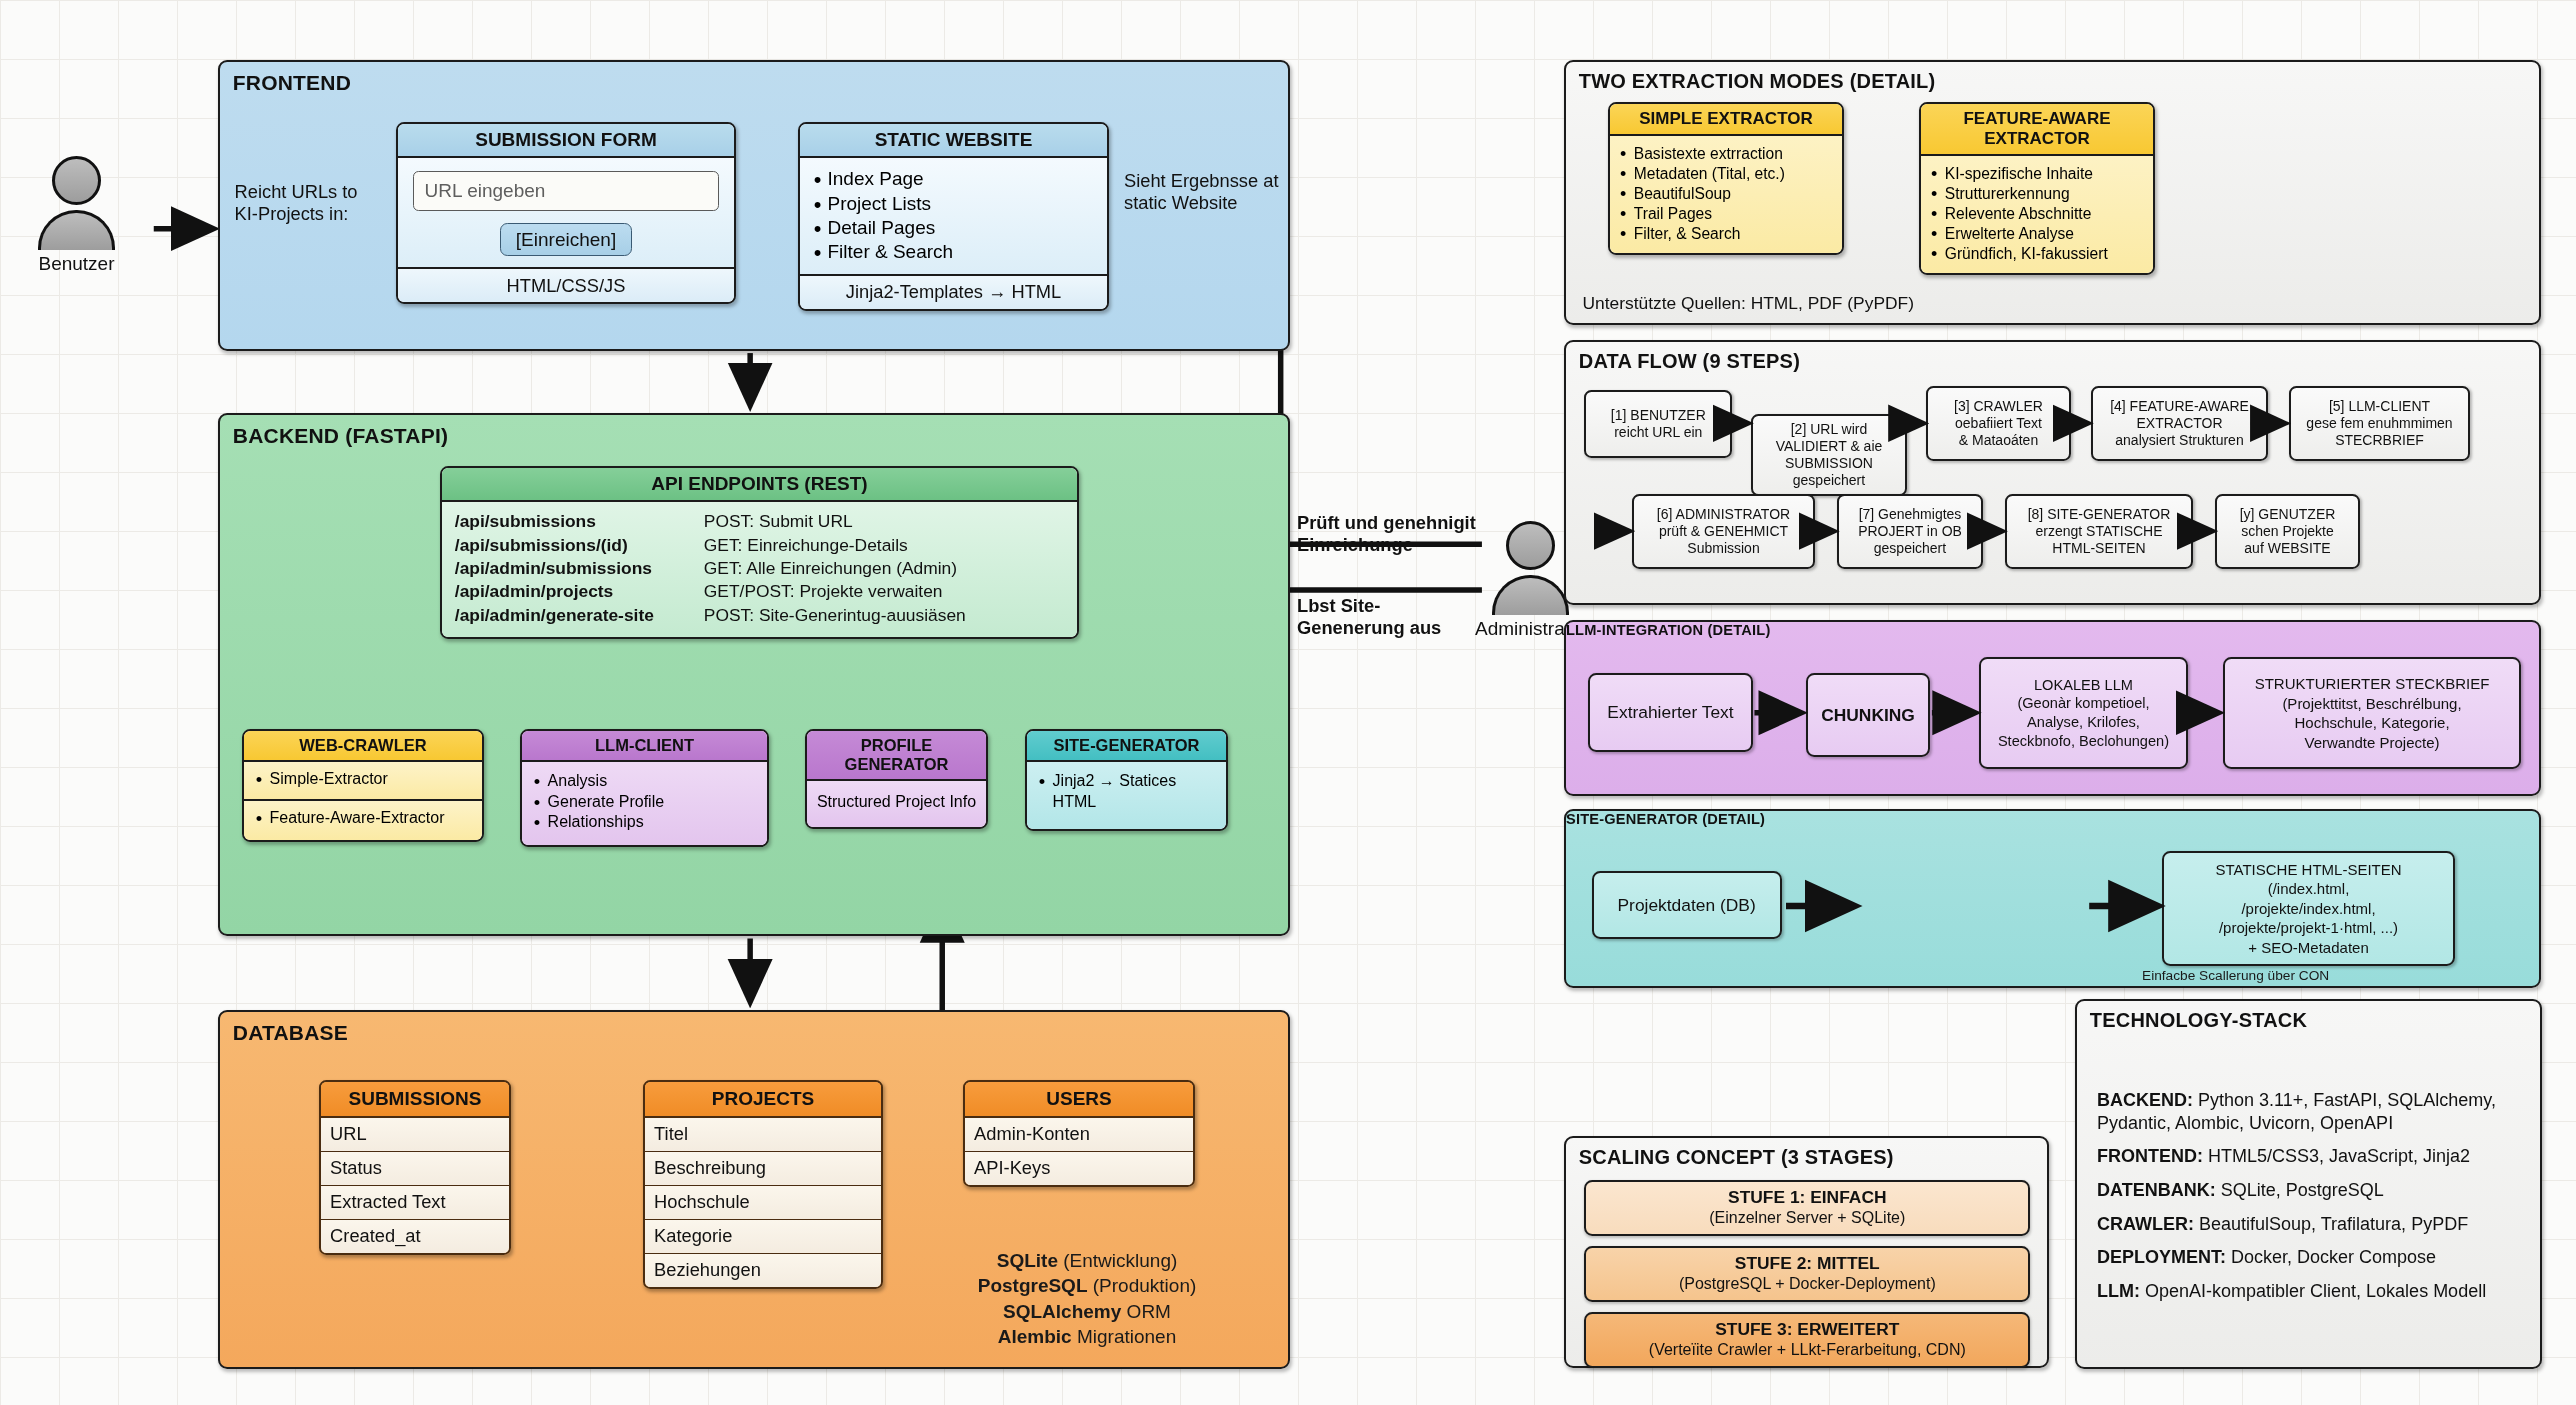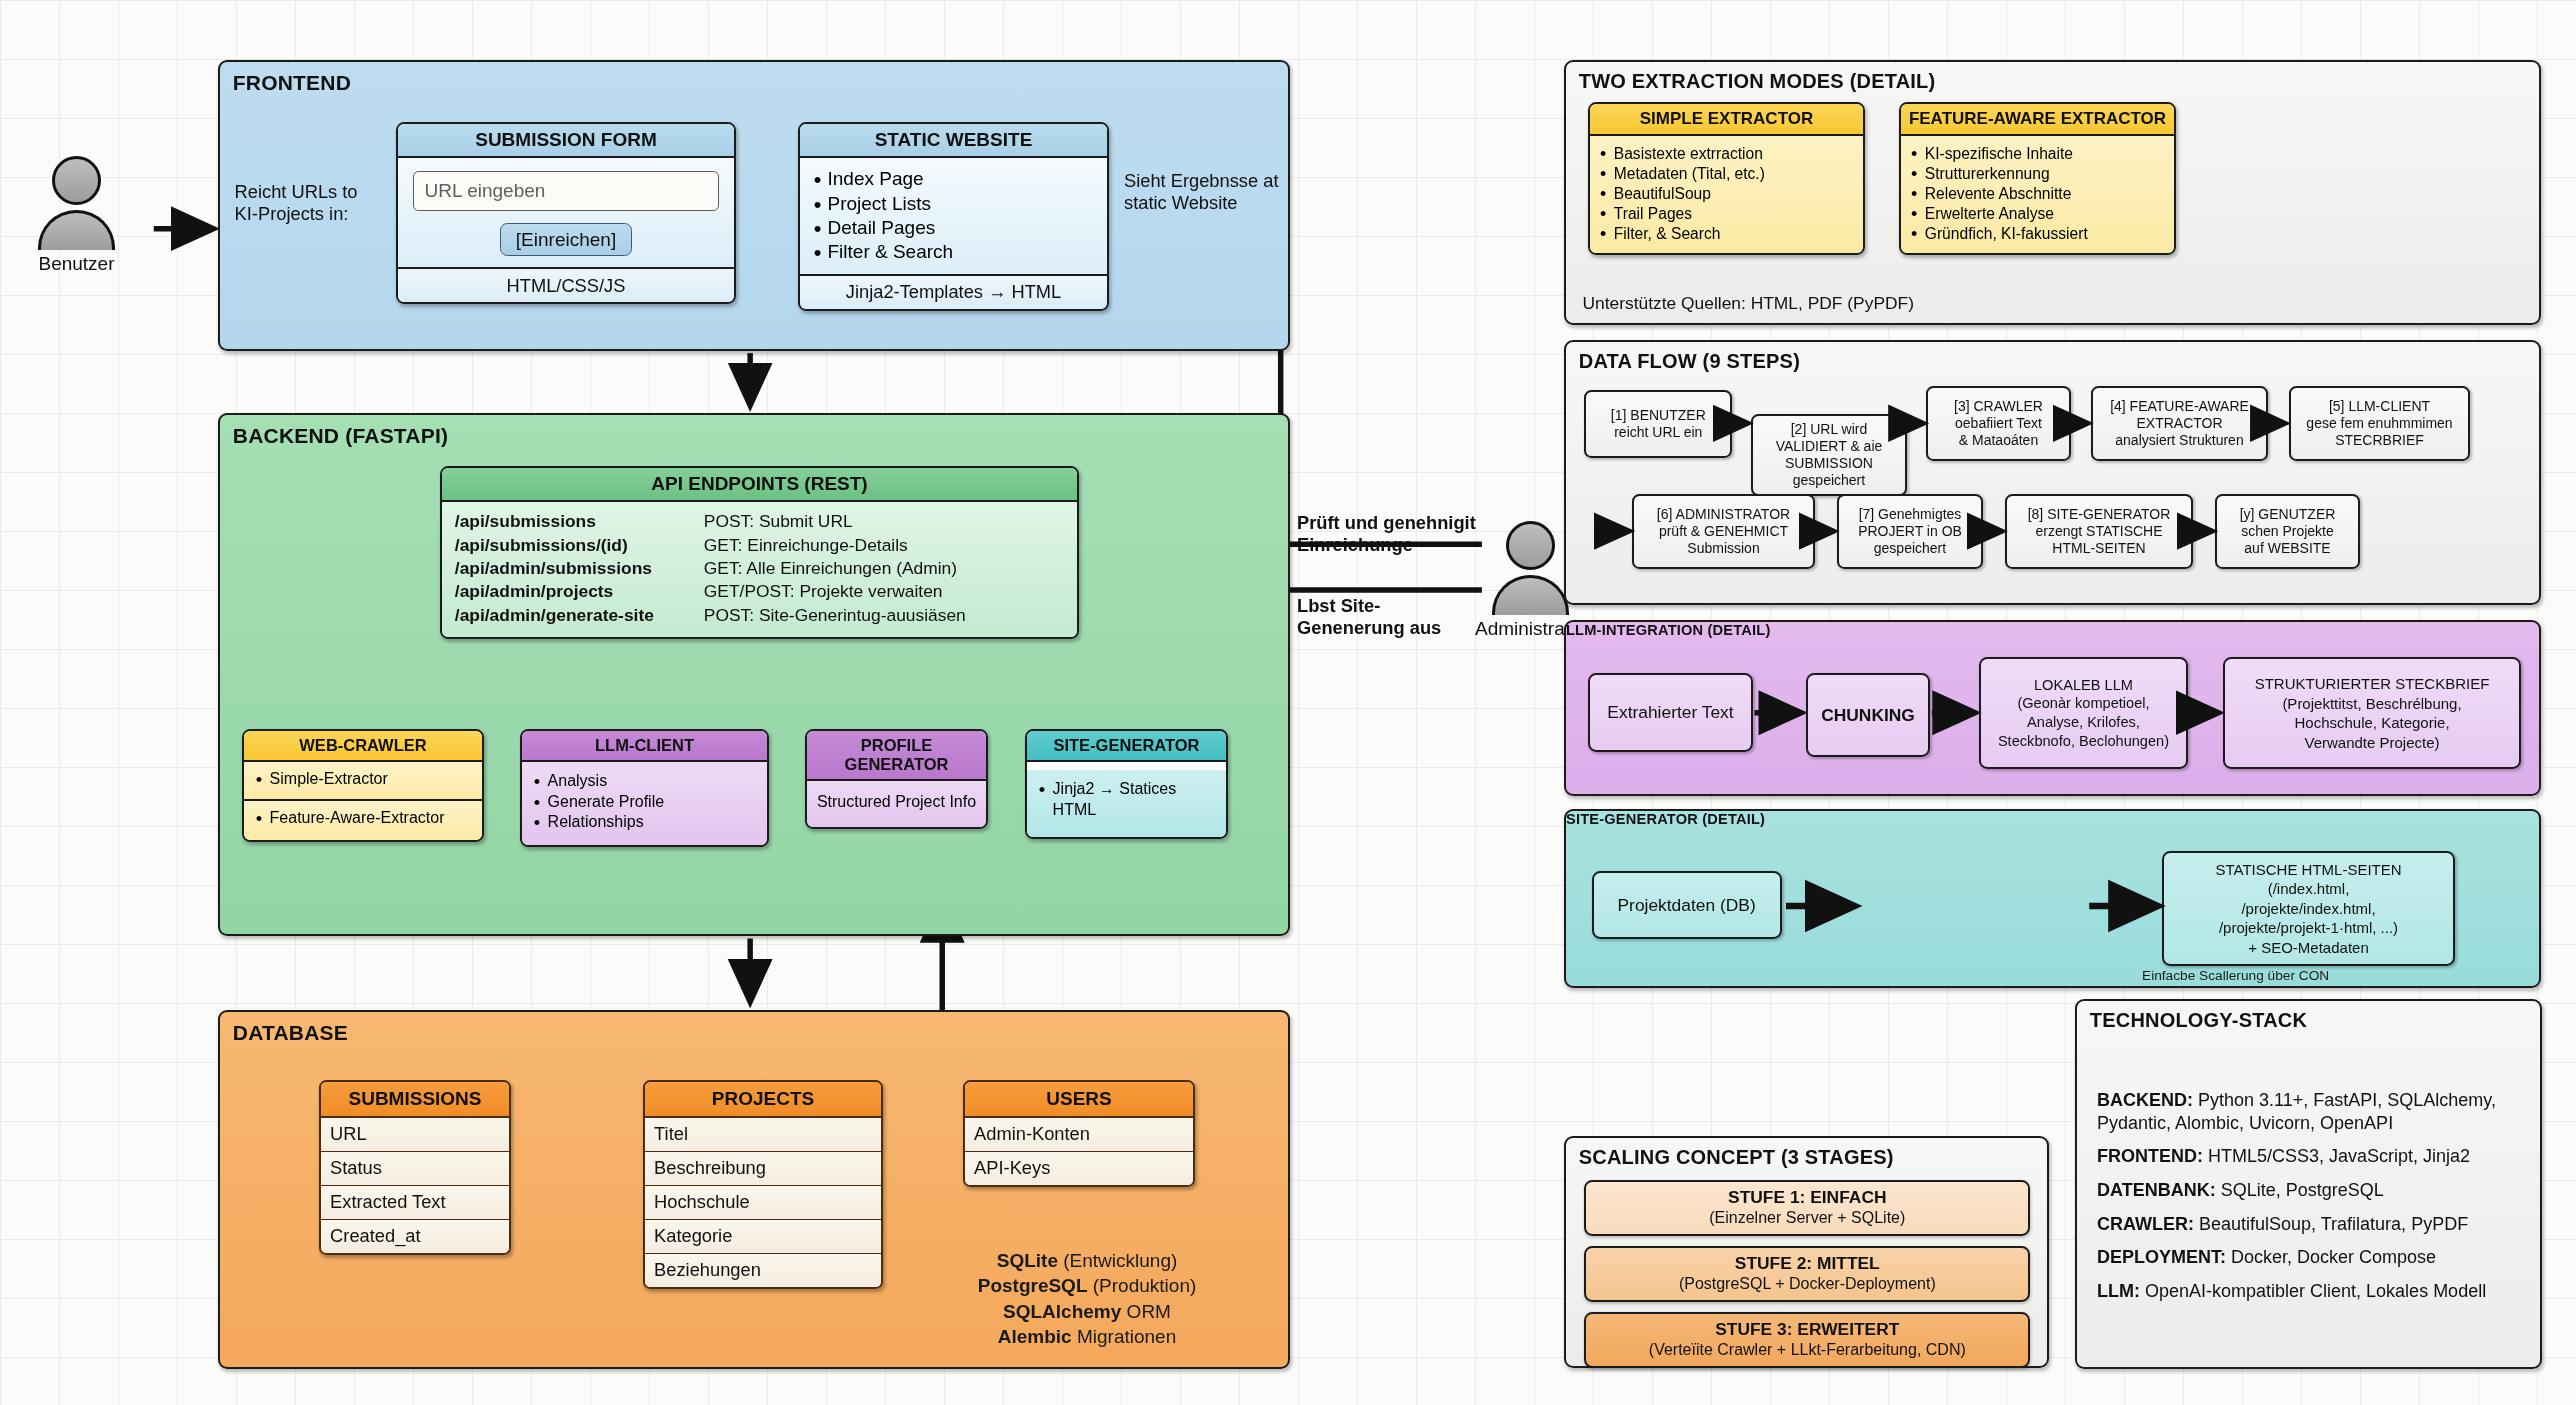--- a/index.html
+++ b/index.html
@@ -111,21 +111,21 @@
   .tbl-row:last-child { border-bottom: none; }
 
   .db-note { font-size: 19px; line-height: 1.34; text-align:center; color:#1a1a1a; }
   .db-note b { font-weight: bold; }
 
   
   .panel { background: linear-gradient(180deg,#f7f7f6,#ececea); }
   .panel .group-title { position: absolute; left: 12.8px; top: 8.2px; font-size: 20px; }
 
   #p-extract { left: 1564px; top: 60px; width: 977px; height: 265px; }
-  .ex-card { width: 277px; }
+  .ex-card { width: 236px; margin-left: 20px; }
   .ex-card .card-head { background: linear-gradient(180deg,#fbd557,#f8c832); font-size: 17px; padding: 4.6px 1.8px 5.5px; }
   .ex-card .card-body { background: linear-gradient(180deg,#fdf2c4,#fbeaa4); font-size: 15.6px; line-height: 1.52; padding: 8.2px 7.3px 9.1px; }
   .ex-foot { font-size: 17.4px; color:#111; }
 
   #p-flow { left: 1564px; top: 340px; width: 977px; height: 265px; }
   .step { border: 2.7px solid #1b1b1b; border-radius: 7.3px;
     background: linear-gradient(180deg,#fafafa,#eeeeec);
     box-shadow: 1.8px 1.8px 2.7px rgba(0,0,0,.25);
     text-align: center; font-size: 14px; line-height: 1.2; color:#111;
     display: flex; align-items: center; justify-content: center; padding: 3.7px 4.6px; }
@@ -342,21 +342,21 @@
 
     <div class="abs card mod mod-purple" style="left:585px; top:314px; width:183px;">
       <div class="card-head">PROFILE GENERATOR</div>
       <div class="card-body" style="padding:11px 7.3px 14.6px;text-align:center;">
         <span>Structured Project Info</span>
       </div>
     </div>
 
     <div class="abs card mod mod-teal" style="left:805px; top:314px; width:203px;">
       <div class="card-head">SITE-GENERATOR</div>
-      <div class="card-body" style="padding:9.1px 9.1px 16.5px;margin-top:8px;">
+      <div class="card-body" style="padding:9.1px 9.1px 16.5px;">
         <ul class="tight">
             <li>Jinja2 → Statices HTML</li>
           </ul>
       </div>
     </div>
   </div>
 
   <div class="abs group" id="database">
     <div class="group-title">DATABASE</div>
 

